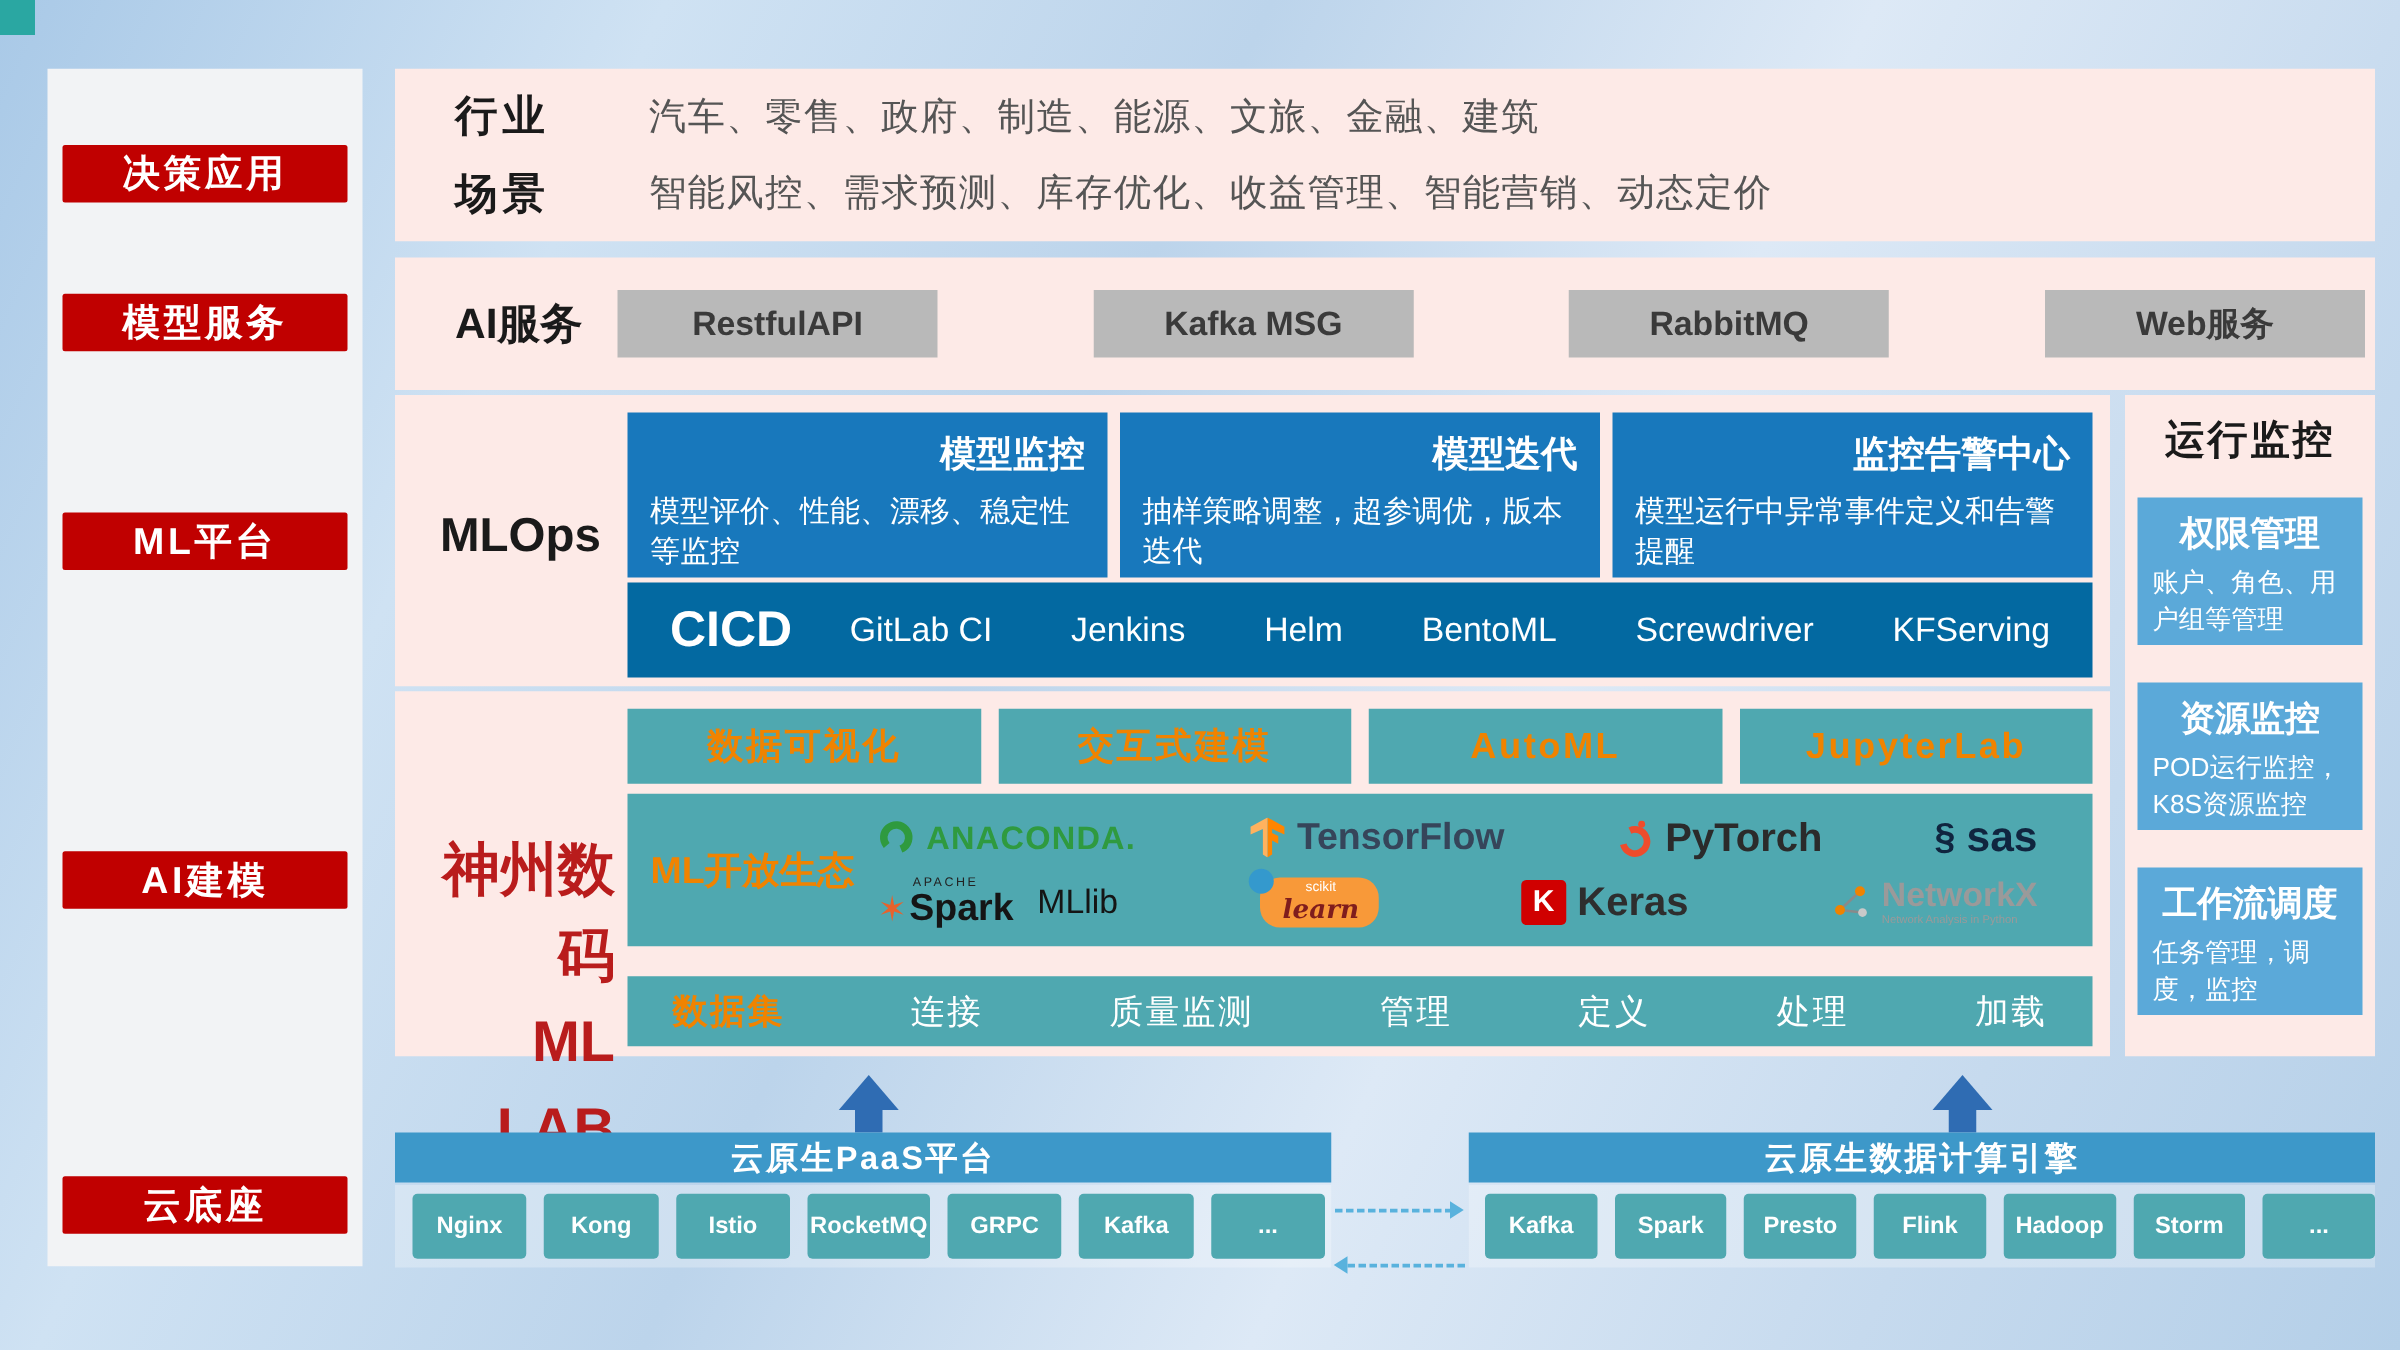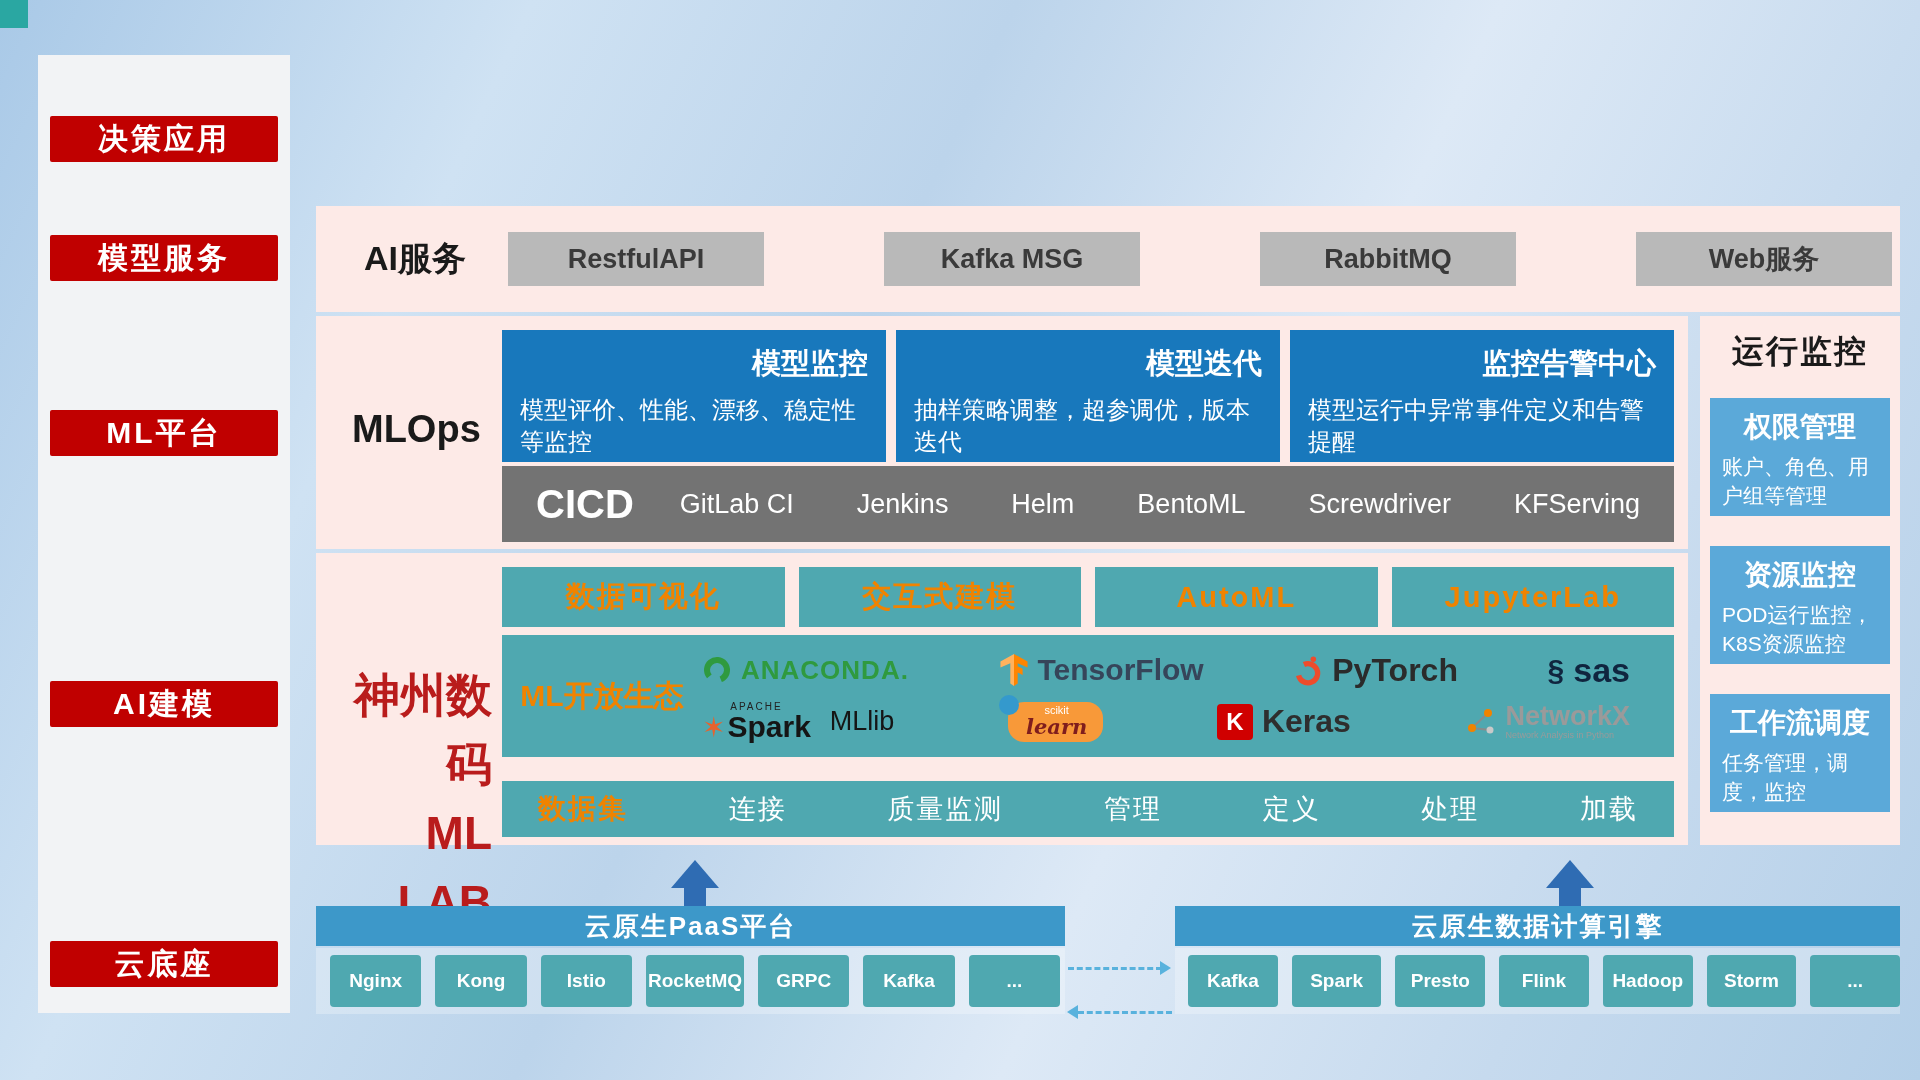--- a/index.html
+++ b/index.html
@@ -17,29 +17,29 @@
     font-weight:bold;font-size:30px;letter-spacing:3px;display:flex;align-items:center;justify-content:center;border-radius:2px;}
   
   .panel{position:absolute;background:#fdeae7;}
   #row-industry{left:316px;top:55px;width:1584px;height:138px;display:flex;flex-direction:column;justify-content:space-evenly;padding-left:48px;box-sizing:border-box;}
   .ind-line{display:flex;align-items:center;}
   .ind-label{width:155px;font-size:34px;font-weight:bold;color:#1a1a1a;letter-spacing:4px;}
   .ind-text{font-size:30px;color:#555;letter-spacing:1px;}
   #row-ai{left:316px;top:206px;width:1584px;height:106px;display:flex;align-items:center;padding-left:48px;box-sizing:border-box;}
   .ai-label{width:130px;font-size:34px;font-weight:bold;color:#1a1a1a;}
   .ai-buttons{flex:1;display:flex;justify-content:space-between;margin-right:8px;}
-  .gray-btn{width:256px;height:54px;background:#b9b9b9;color:#3a3a3a;font-weight:bold;font-size:27px;display:flex;align-items:center;justify-content:center;margin-left:14px;}
+  .gray-btn{width:256px;height:54px;background:#b9b9b9;color:#3a3a3a;font-weight:bold;font-size:27px;display:flex;align-items:center;justify-content:center;}
   
   #row-mlops{left:316px;top:316px;width:1372px;height:233px;}
   .mlops-label{position:absolute;left:36px;top:92px;font-size:38px;font-weight:bold;color:#1a1a1a;}
   .mlops-cards{position:absolute;left:186px;top:14px;width:1172px;height:132px;display:flex;gap:10px;}
   .blue-card{flex:1;background:#1878bc;color:#fff;padding:10px 18px;box-sizing:border-box;}
   .blue-card .bc-title{text-align:right;font-weight:bold;font-size:29px;margin:4px 0 10px;}
   .blue-card .bc-desc{font-size:24px;line-height:1.35;}
-  .cicd-bar{position:absolute;left:186px;top:150px;width:1172px;height:76px;background:#737373;display:flex;align-items:center;padding:0 34px;box-sizing:border-box;color:#fff;}
+  .cicd-bar{position:absolute;left:186px;top:150px;width:1172px;height:76px;background:#0369a1;display:flex;align-items:center;padding:0 34px;box-sizing:border-box;color:#fff;}
   .cicd-label{font-size:40px;font-weight:bold;margin-right:46px;}
   .cicd-items{flex:1;display:flex;justify-content:space-between;align-items:center;}
   .cicd-item{font-size:27px;}
   
   #col-monitor{left:1700px;top:316px;width:200px;height:529px;display:flex;flex-direction:column;align-items:center;padding:14px 10px 0;box-sizing:border-box;}
   .monitor-title{font-size:32px;font-weight:bold;color:#1a1a1a;margin-bottom:24px;letter-spacing:2px;}
   .monitor-card{width:180px;height:118px;background:#5ba9d9;color:#fff;margin-bottom:30px;box-sizing:border-box;}
   .monitor-card .mc-title{text-align:center;font-weight:bold;font-size:28px;padding-top:10px;margin-bottom:6px;}
   .monitor-card .mc-desc{font-size:21px;line-height:1.4;padding:0 12px;}
   
@@ -101,20 +101,30 @@
 
   <div class="corner"></div>
 
   <div class="sidebar"></div>
   <div class="badge" style="top:116px">决策应用</div>
   <div class="badge" style="top:235px">模型服务</div>
   <div class="badge" style="top:410px">ML平台</div>
   <div class="badge" style="top:681px">AI建模</div>
   <div class="badge" style="top:941px">云底座</div>
 
+  <div class="panel" id="row-industry">
+    <div class="ind-line">
+      <span class="ind-label">行业</span>
+      <span class="ind-text">汽车、零售、政府、制造、能源、文旅、金融、建筑</span>
+    </div>
+    <div class="ind-line">
+      <span class="ind-label">场景</span>
+      <span class="ind-text">智能风控、需求预测、库存优化、收益管理、智能营销、动态定价</span>
+    </div>
+  </div>
 
   <div class="panel" id="row-ai">
     <span class="ai-label">AI服务</span>
     <div class="ai-buttons">
       <div class="gray-btn">RestfulAPI</div>
       <div class="gray-btn">Kafka MSG</div>
       <div class="gray-btn">RabbitMQ</div>
       <div class="gray-btn">Web服务</div>
     </div>
   </div>

